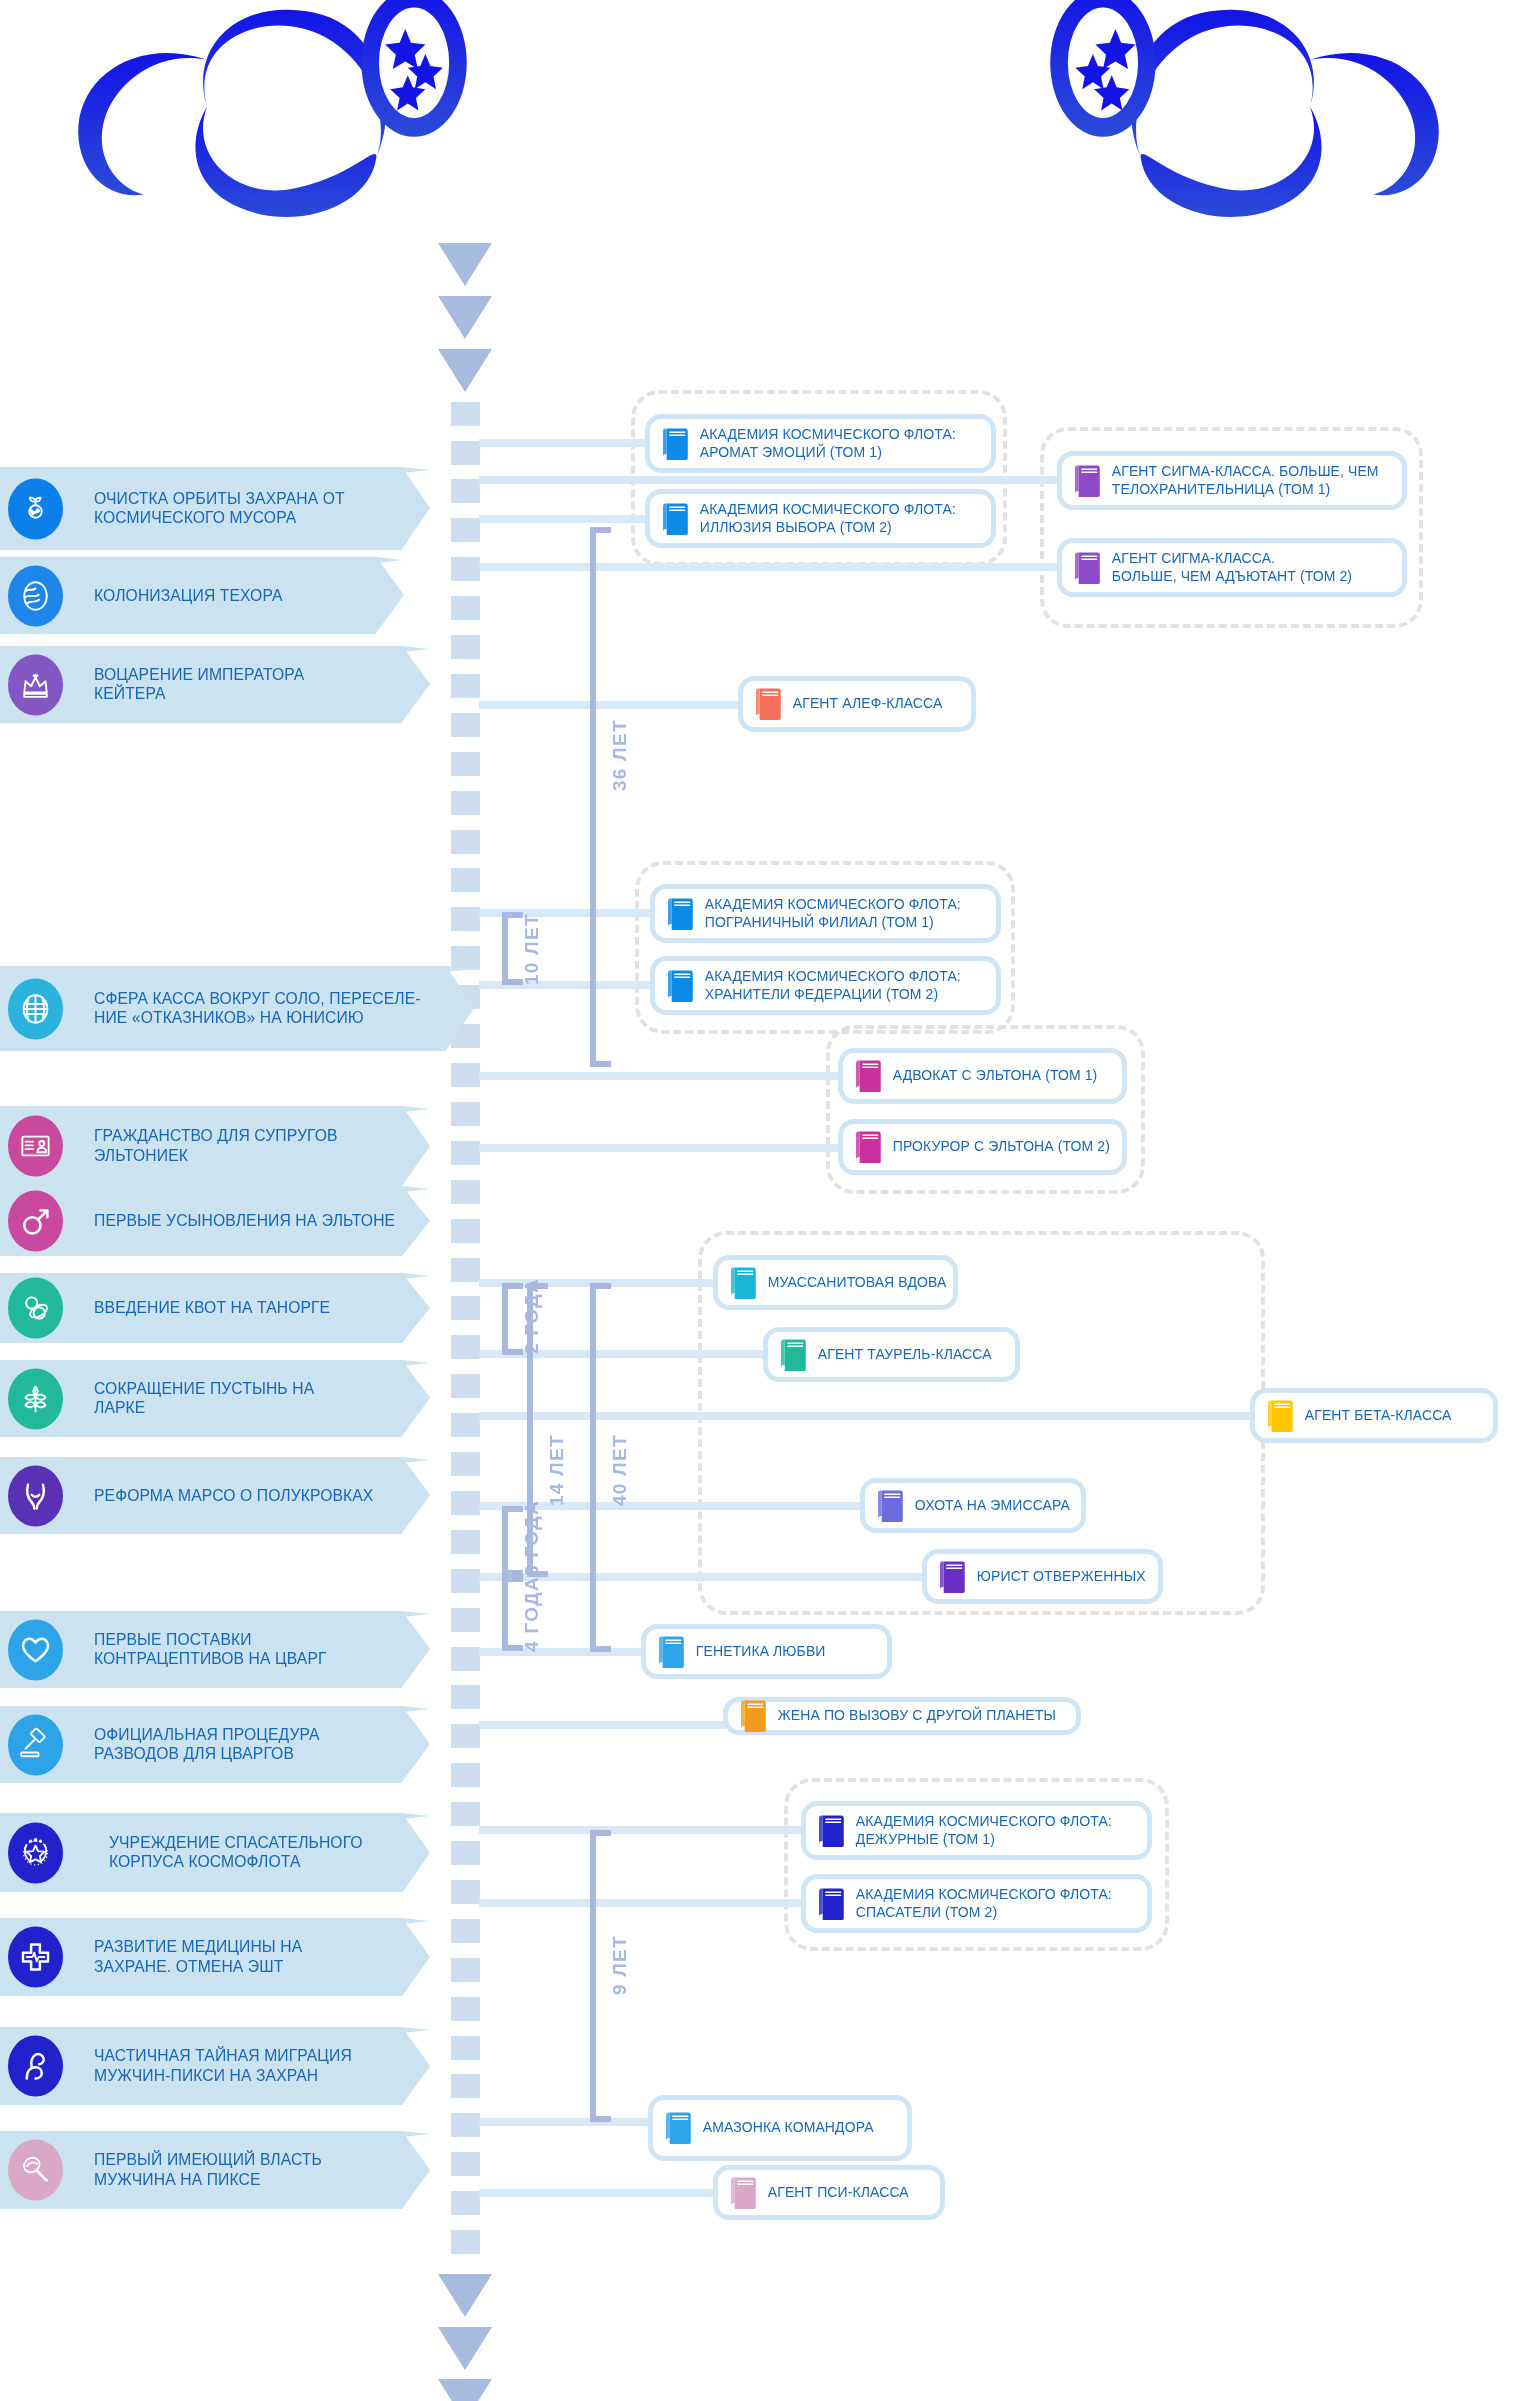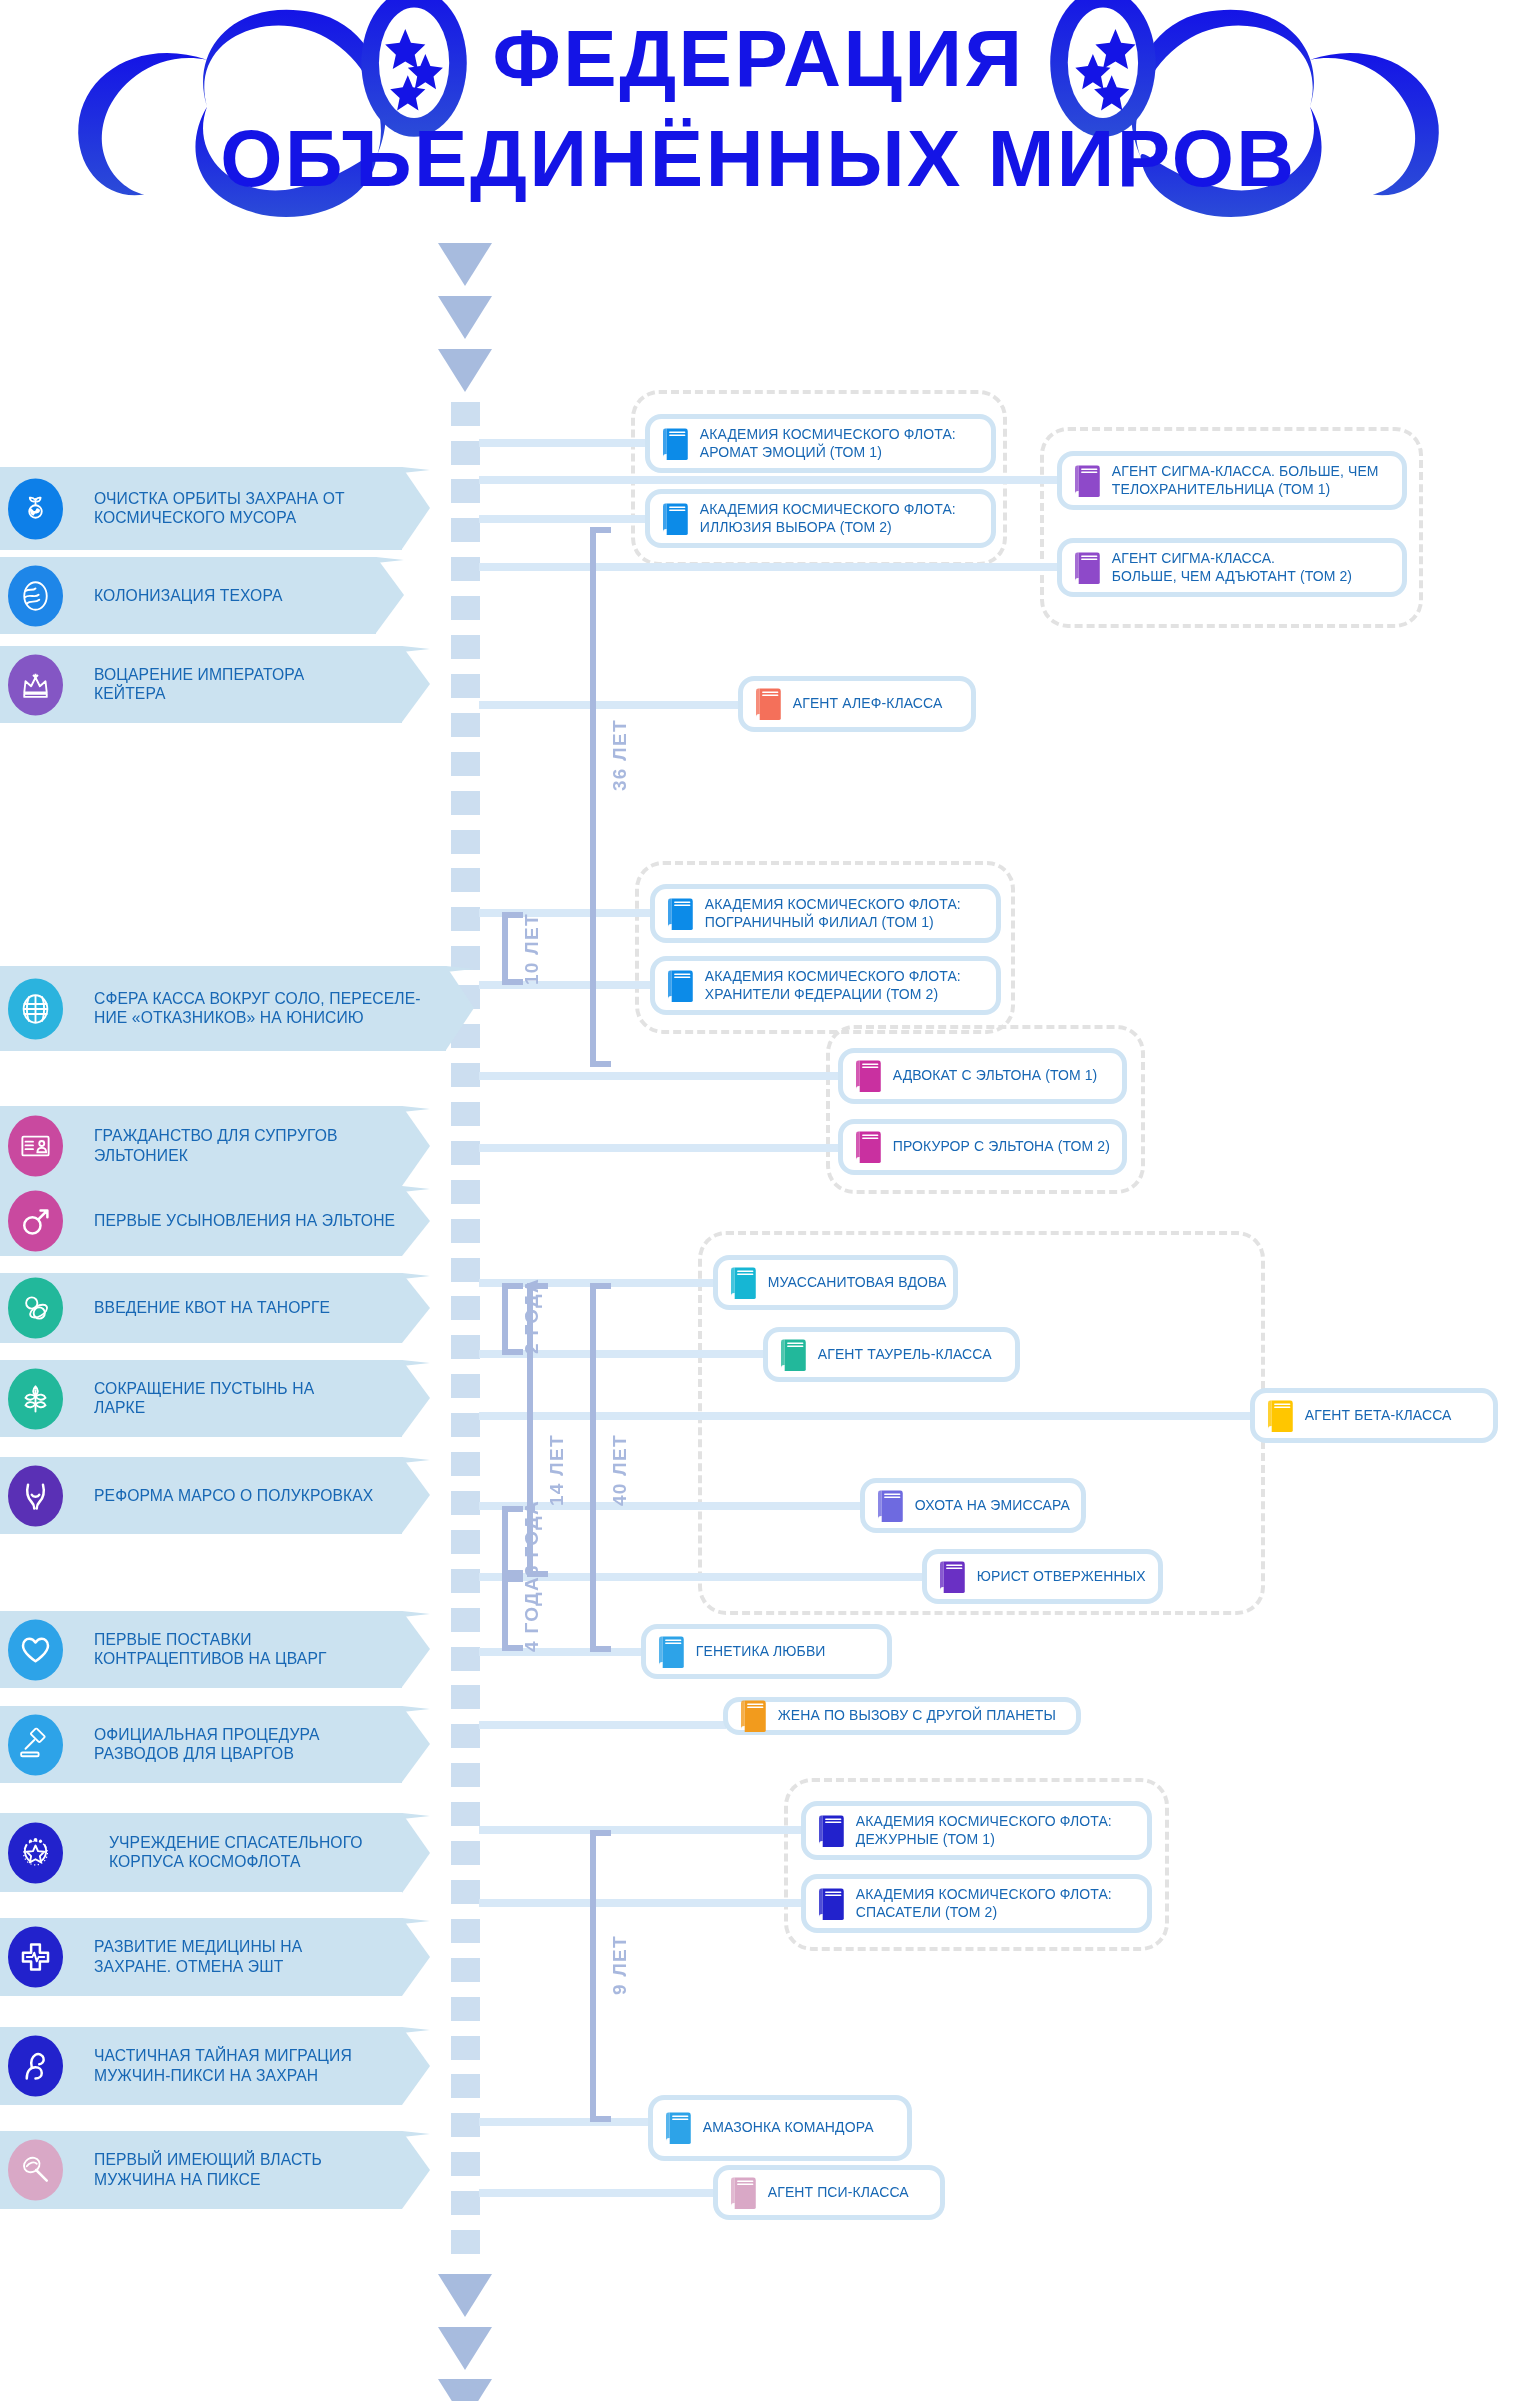--- a/index.html
+++ b/index.html
@@ -87,26 +87,20 @@
              C 2248 320, 2298 270, 2293 200 C 2286 115, 2193 60, 2088 95 Z" fill="url(#gbl)"></path>
 
     <ellipse cx="1758" cy="100" rx="84" ry="118" fill="url(#gbl)"></ellipse>
     <ellipse cx="1758" cy="100" rx="56" ry="88" fill="#fff"></ellipse>
     <g fill="#1414E6">
       <path d="M1778 46 l9 22 23 3 -17 16 5 23 -20 -12 -20 12 5 -23 -17 -16 23 -3z"></path>
       <path d="M1742 86 l8 19 20 3 -15 14 4 20 -17 -11 -17 11 4 -20 -15 -14 20 -3z"></path>
       <path d="M1772 120 l8 19 20 3 -15 14 4 20 -17 -11 -17 11 4 -20 -15 -14 20 -3z"></path>
     </g>
   </svg>
-  <div style="position:absolute;left:0;top:12.5px;width:1517px;text-align:center;
-              font-size:80px;font-weight:bold;color:#1414E6;letter-spacing:2.5px;
-              font-family:'Liberation Sans',sans-serif;">ФЕДЕРАЦИЯ</div>
-  <div style="position:absolute;left:0;top:113px;width:1517px;text-align:center;
-              font-size:80px;font-weight:bold;color:#1414E6;letter-spacing:2.5px;
-              font-family:'Liberation Sans',sans-serif;">ОБЪЕДИНЁННЫХ МИРОВ</div>
 </div>
 
 <div id="groups-layer">
     <div class="grp" style="left:631px;top:390px;width:376px;height:176px"></div>
     <div class="grp" style="left:1040px;top:427px;width:383px;height:201px"></div>
     <div class="grp" style="left:635px;top:861px;width:380px;height:173px"></div>
     <div class="grp" style="left:826px;top:1025px;width:319px;height:169px"></div>
     <div class="grp" style="left:698px;top:1231px;width:567px;height:384px"></div>
     <div class="grp" style="left:784px;top:1778px;width:385px;height:173px"></div>
   </div>

